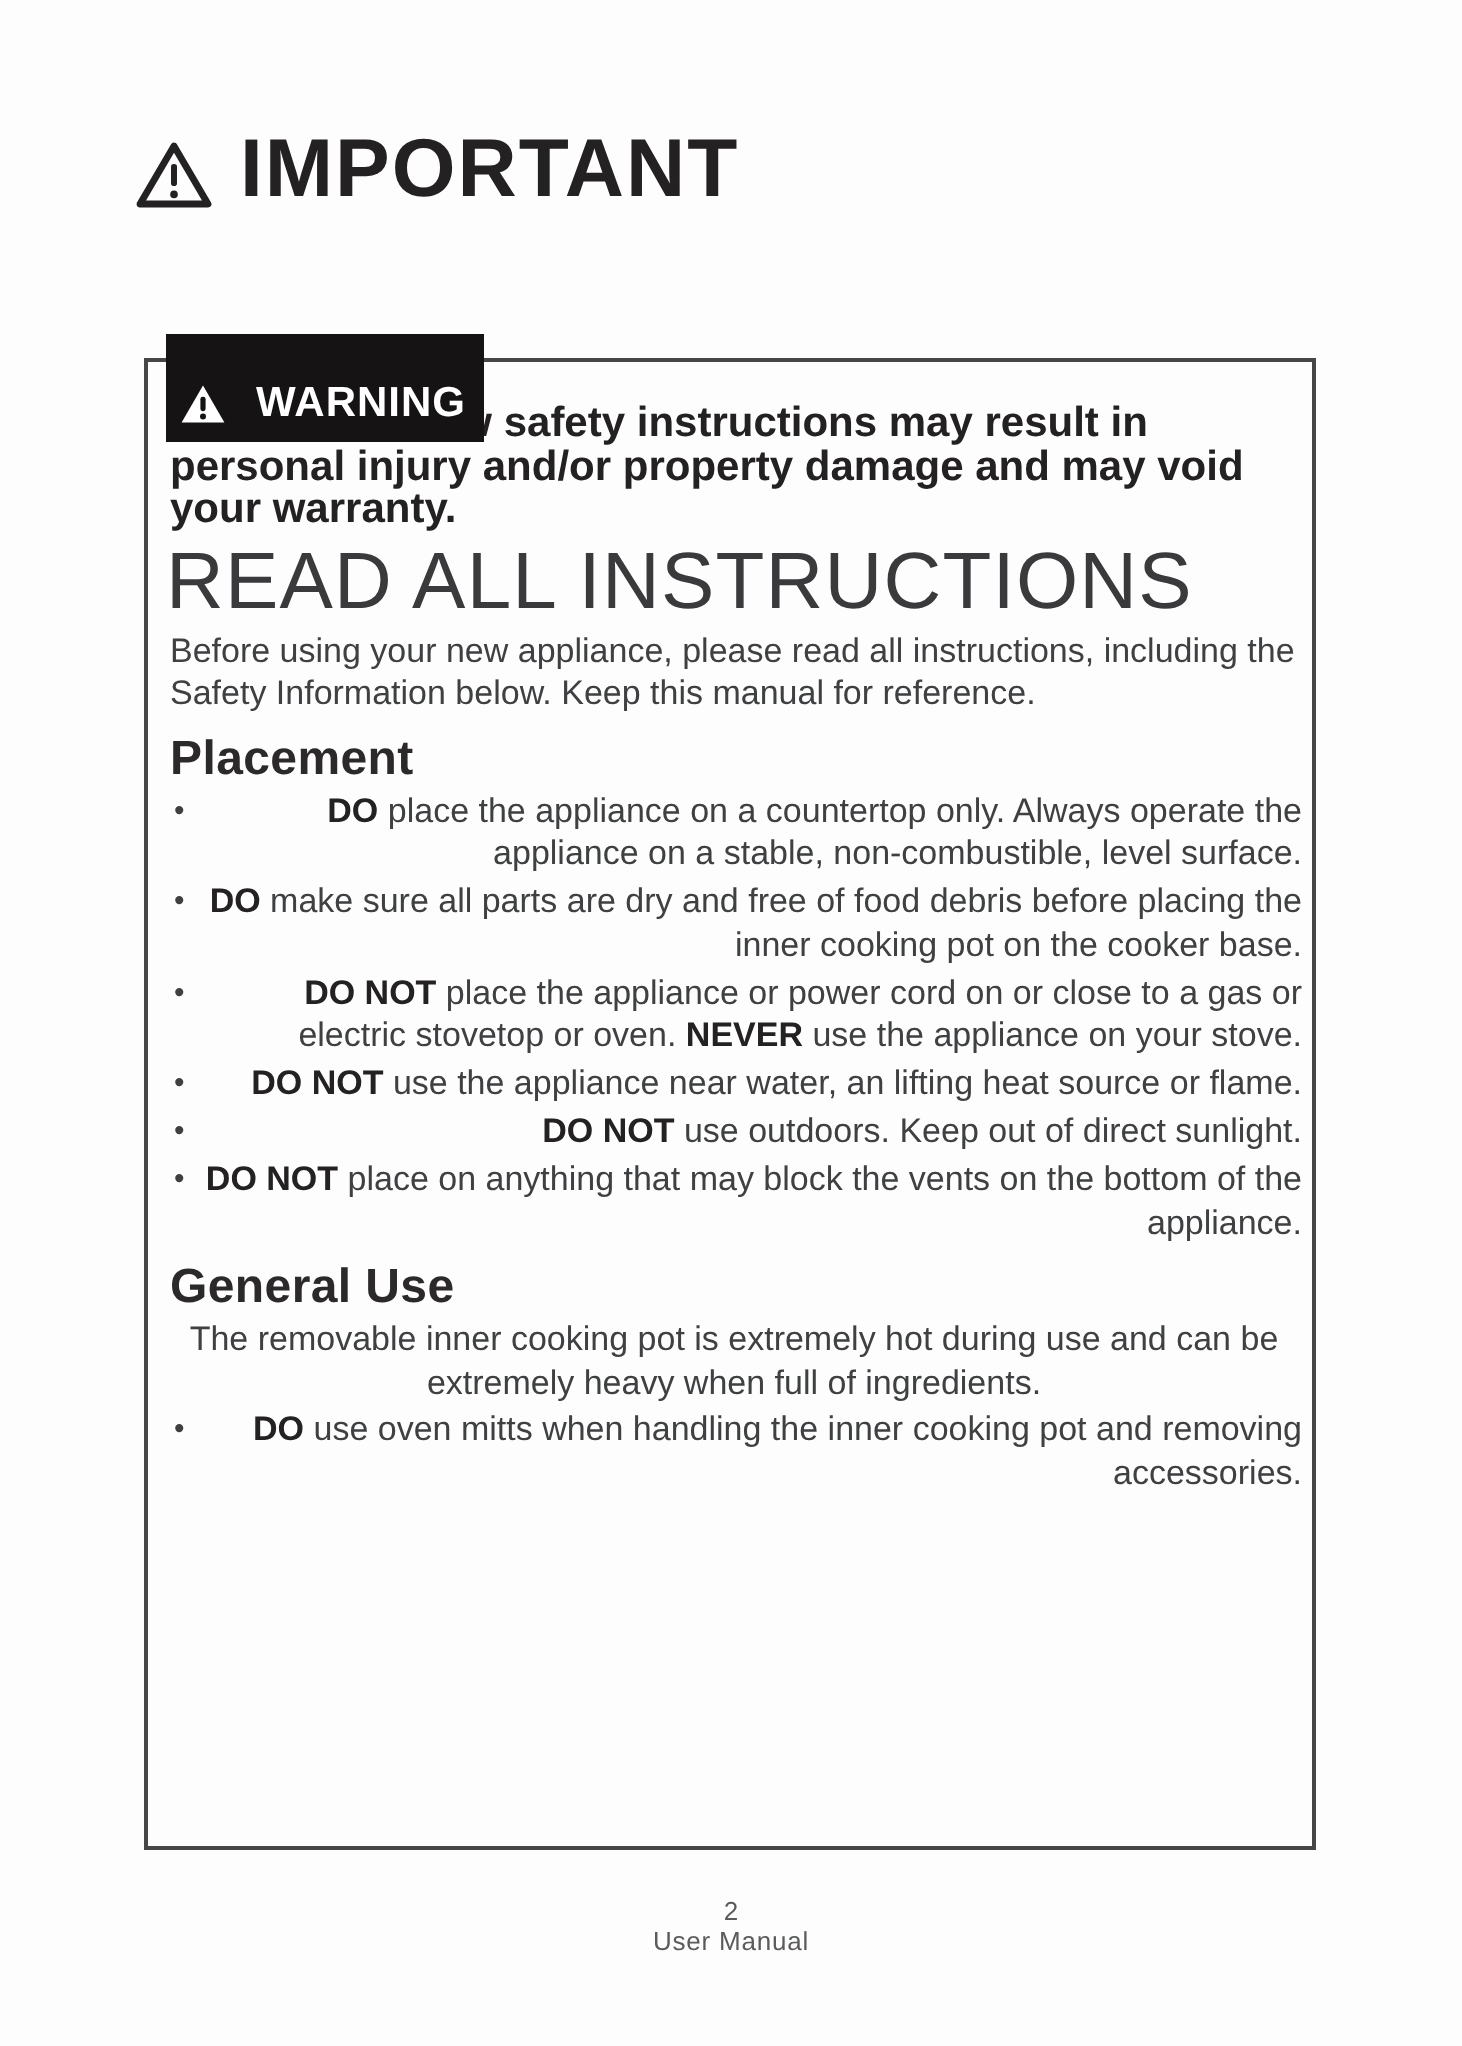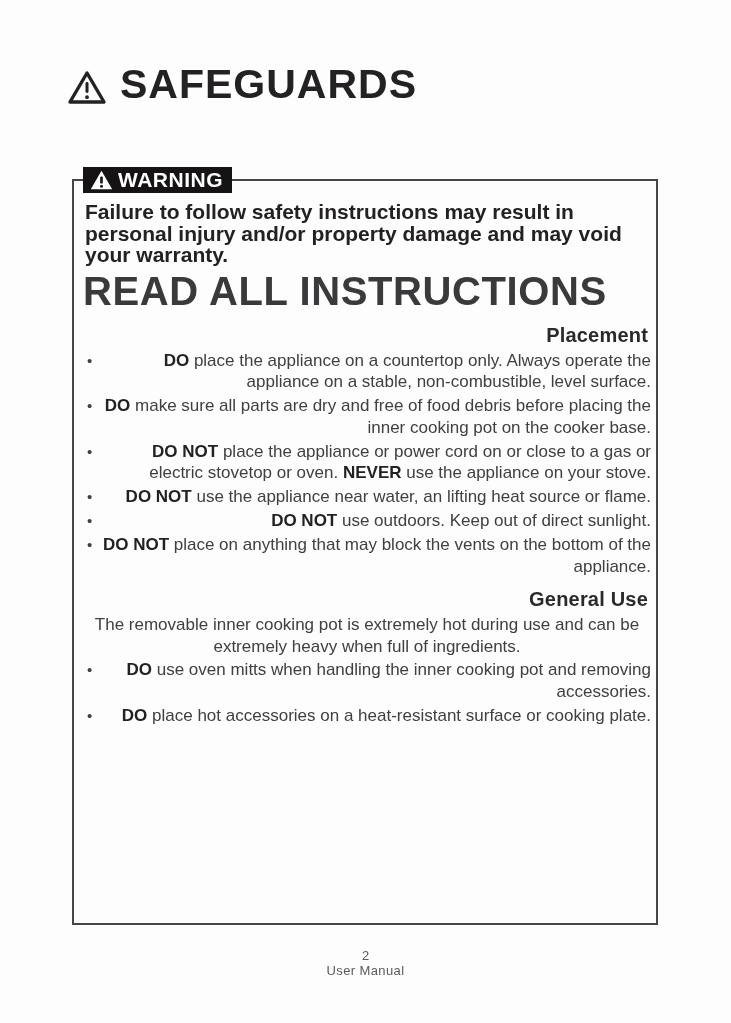--- a/index.html
+++ b/index.html
@@ -26,46 +26,45 @@
   .warning-box{
     position:absolute;left:72px;top:179px;
     width:586px;height:746px;
     border:2px solid #464648;
     box-sizing:border-box;
     background:#fdfdfd;
     padding:20px 8px 0 11px;
   }
   .warning-label{
     position:absolute;left:9px;top:-14px;
-    height:26px;
+    height:38px;
     background:#151314;
     color:#ffffff;
-    display:flex;align-items:center;gap:5px;
-    padding:0 9px 0 7px;
+    display:flex;align-items:center;gap:15px;
+    padding:16px 9px 0 7px;
     font-size:21px;font-weight:bold;letter-spacing:0.5px;
   }
   .intro-bold{
     font-size:21px;line-height:21.5px;font-weight:bold;
     color:#242122;margin:0 0 3px 0;width:562px;
   }
   .headline{
-    font-size:40px;line-height:44px;font-weight:700;
+    font-size:40px;line-height:44px;font-weight:400;
     letter-spacing:0.6px;color:#3a3a3c;
     margin:1px 0 2px -2px;white-space:nowrap;
   }
   .intro{
     font-size:17px;line-height:21.5px;
     color:#3f4042;width:566px;margin:0;
   }
   
   .section-heading{
-    font-size:20px;line-height:22px;font-weight:bold;
+    font-size:24px;line-height:22px;font-weight:bold;
     letter-spacing:0.2px;color:#2c292a;
     margin:11px 0 4px 0;
-    text-align:right;
   }
   .section-para{
     font-size:17px;line-height:21.5px;color:#3f4042;
     width:564px;margin:0 0 2px 0;text-align:center;
   }
   ul.bullets{list-style:none;margin:0;padding:0;width:566px;}
   ul.bullets li{
     position:relative;
     padding-left:16px;
     margin:0 0 2.5px 0;
@@ -92,57 +91,57 @@
 
   <div class="header">
     <span class="tri">
       <svg width="40" height="36" viewBox="0 0 40 36">
         <path d="M20 3 L37 32 L3 32 Z" fill="none" stroke="#242122" stroke-width="3.4" stroke-linejoin="round"></path>
         <rect x="18.5" y="12" width="3" height="11" rx="1.4" fill="#242122"></rect>
         <circle cx="20" cy="27.2" r="1.9" fill="#242122"></circle>
       </svg>
     </span>
     <div class="page-title">
-      <div>SAFEGUARDS</div>
+      <div>IMPORTANT</div>
     </div>
   </div>
 
   <div class="warning-box">
 
     <div class="warning-label">
       <span style="display:flex;">
         <svg width="23" height="20" viewBox="0 0 23 20">
           <path d="M11.5 0.8 L22.2 19.2 L0.8 19.2 Z" fill="#ffffff"></path>
           <rect x="10.2" y="6.4" width="2.6" height="7.2" rx="1.2" fill="#151314"></rect>
           <circle cx="11.5" cy="16.3" r="1.5" fill="#151314"></circle>
         </svg>
       </span>
       <span>WARNING</span>
     </div>
 
     <p class="intro-bold">Failure to follow safety instructions may result in personal injury and/or property damage and may void your warranty.</p>
 
     <div class="headline">READ ALL INSTRUCTIONS</div>
 
+    <p class="intro">Before using your new appliance, please read all instructions, including the Safety Information below. Keep this manual for reference.</p>
 
     <div id="sections">
         <div class="section-heading">Placement</div>
         <ul class="bullets">
           <li><span class="b">DO</span><span> place the appliance on a countertop only. Always operate the appliance on a stable, non-combustible, level surface.</span></li>
           <li><span class="b">DO</span><span> make sure all parts are dry and free of food debris before placing the inner cooking pot on the cooker base.</span></li>
           <li><span class="b">DO NOT</span><span> place the appliance or power cord on or close to a gas or electric stovetop or oven. </span><span class="b">NEVER</span><span> use the appliance on your stove.</span></li>
           <li><span class="b">DO NOT</span><span> use the appliance near water, an lifting heat source or flame.</span></li>
           <li><span class="b">DO NOT</span><span> use outdoors. Keep out of direct sunlight.</span></li>
           <li><span class="b">DO NOT</span><span> place on anything that may block the vents on the bottom of the appliance.</span></li>
         </ul>
         <div class="section-heading">General Use</div>
         <p class="section-para">The removable inner cooking pot is extremely hot during use and can be extremely heavy when full of ingredients.</p>
         <ul class="bullets">
           <li><span class="b">DO</span><span> use oven mitts when handling the inner cooking pot and removing accessories.</span></li>
-          <li><span class="b">DO</span><span> place hot accessories on a heat-resistant surface or cooking plate.</span></li>
         </ul>
       </div>
 
   </div>
 
   <div class="footer">
     <div class="pgnum">2</div>
     <div class="pglabel">User Manual</div>
   </div>
 

